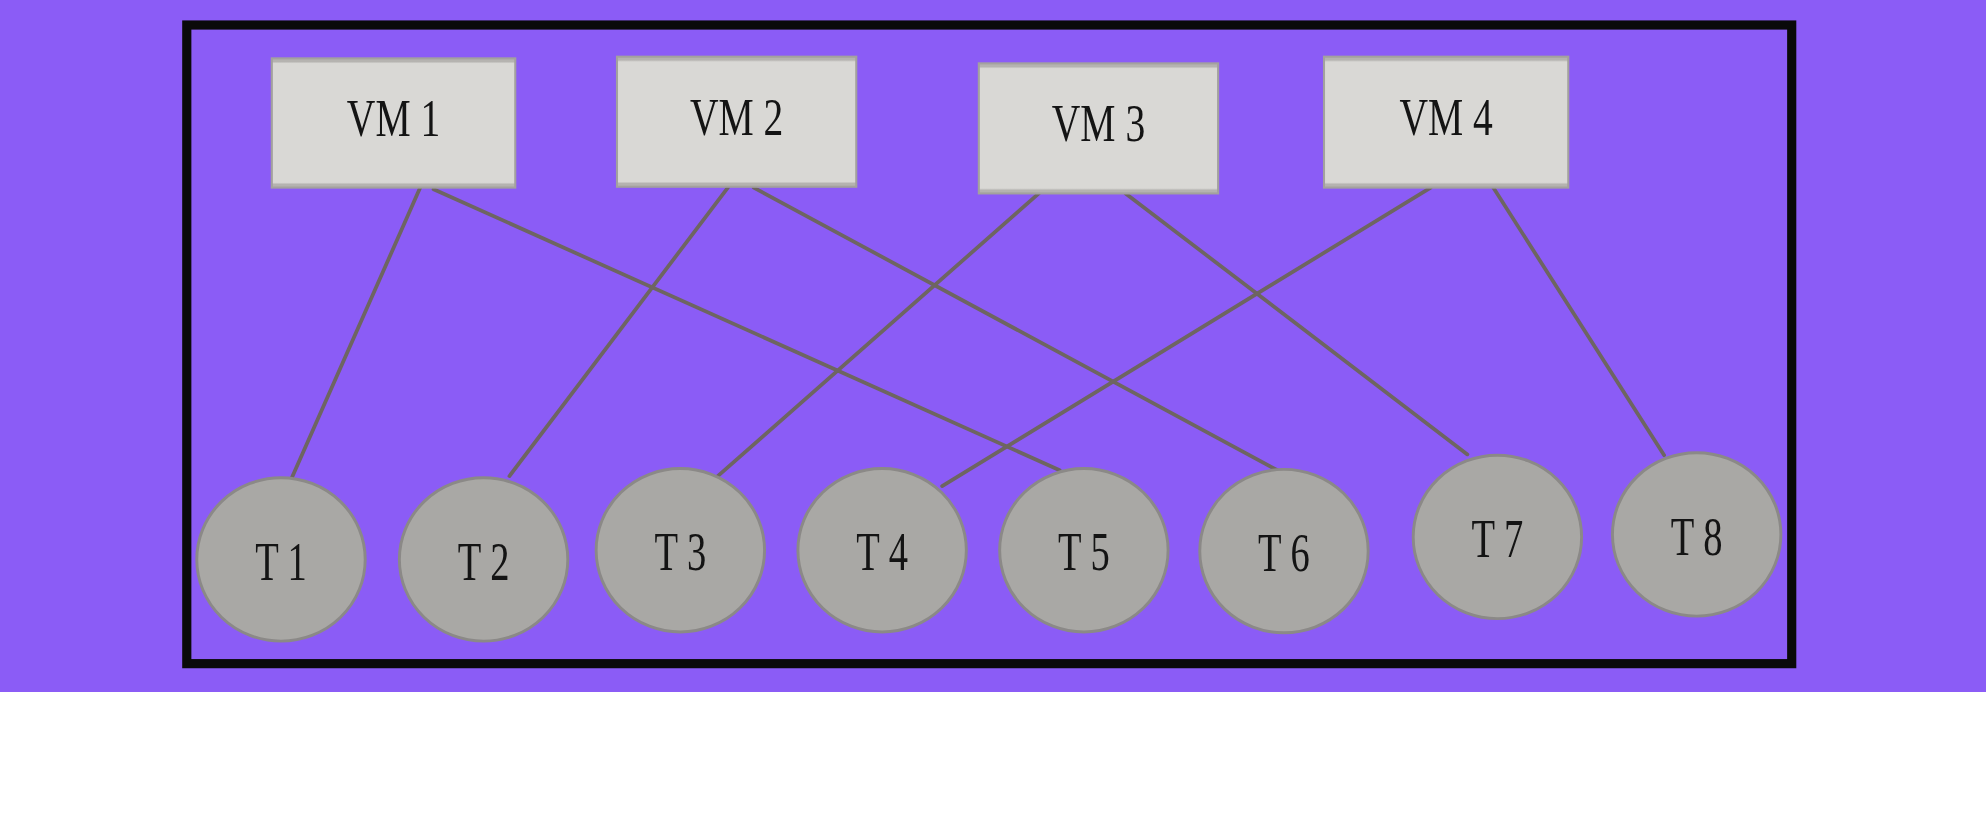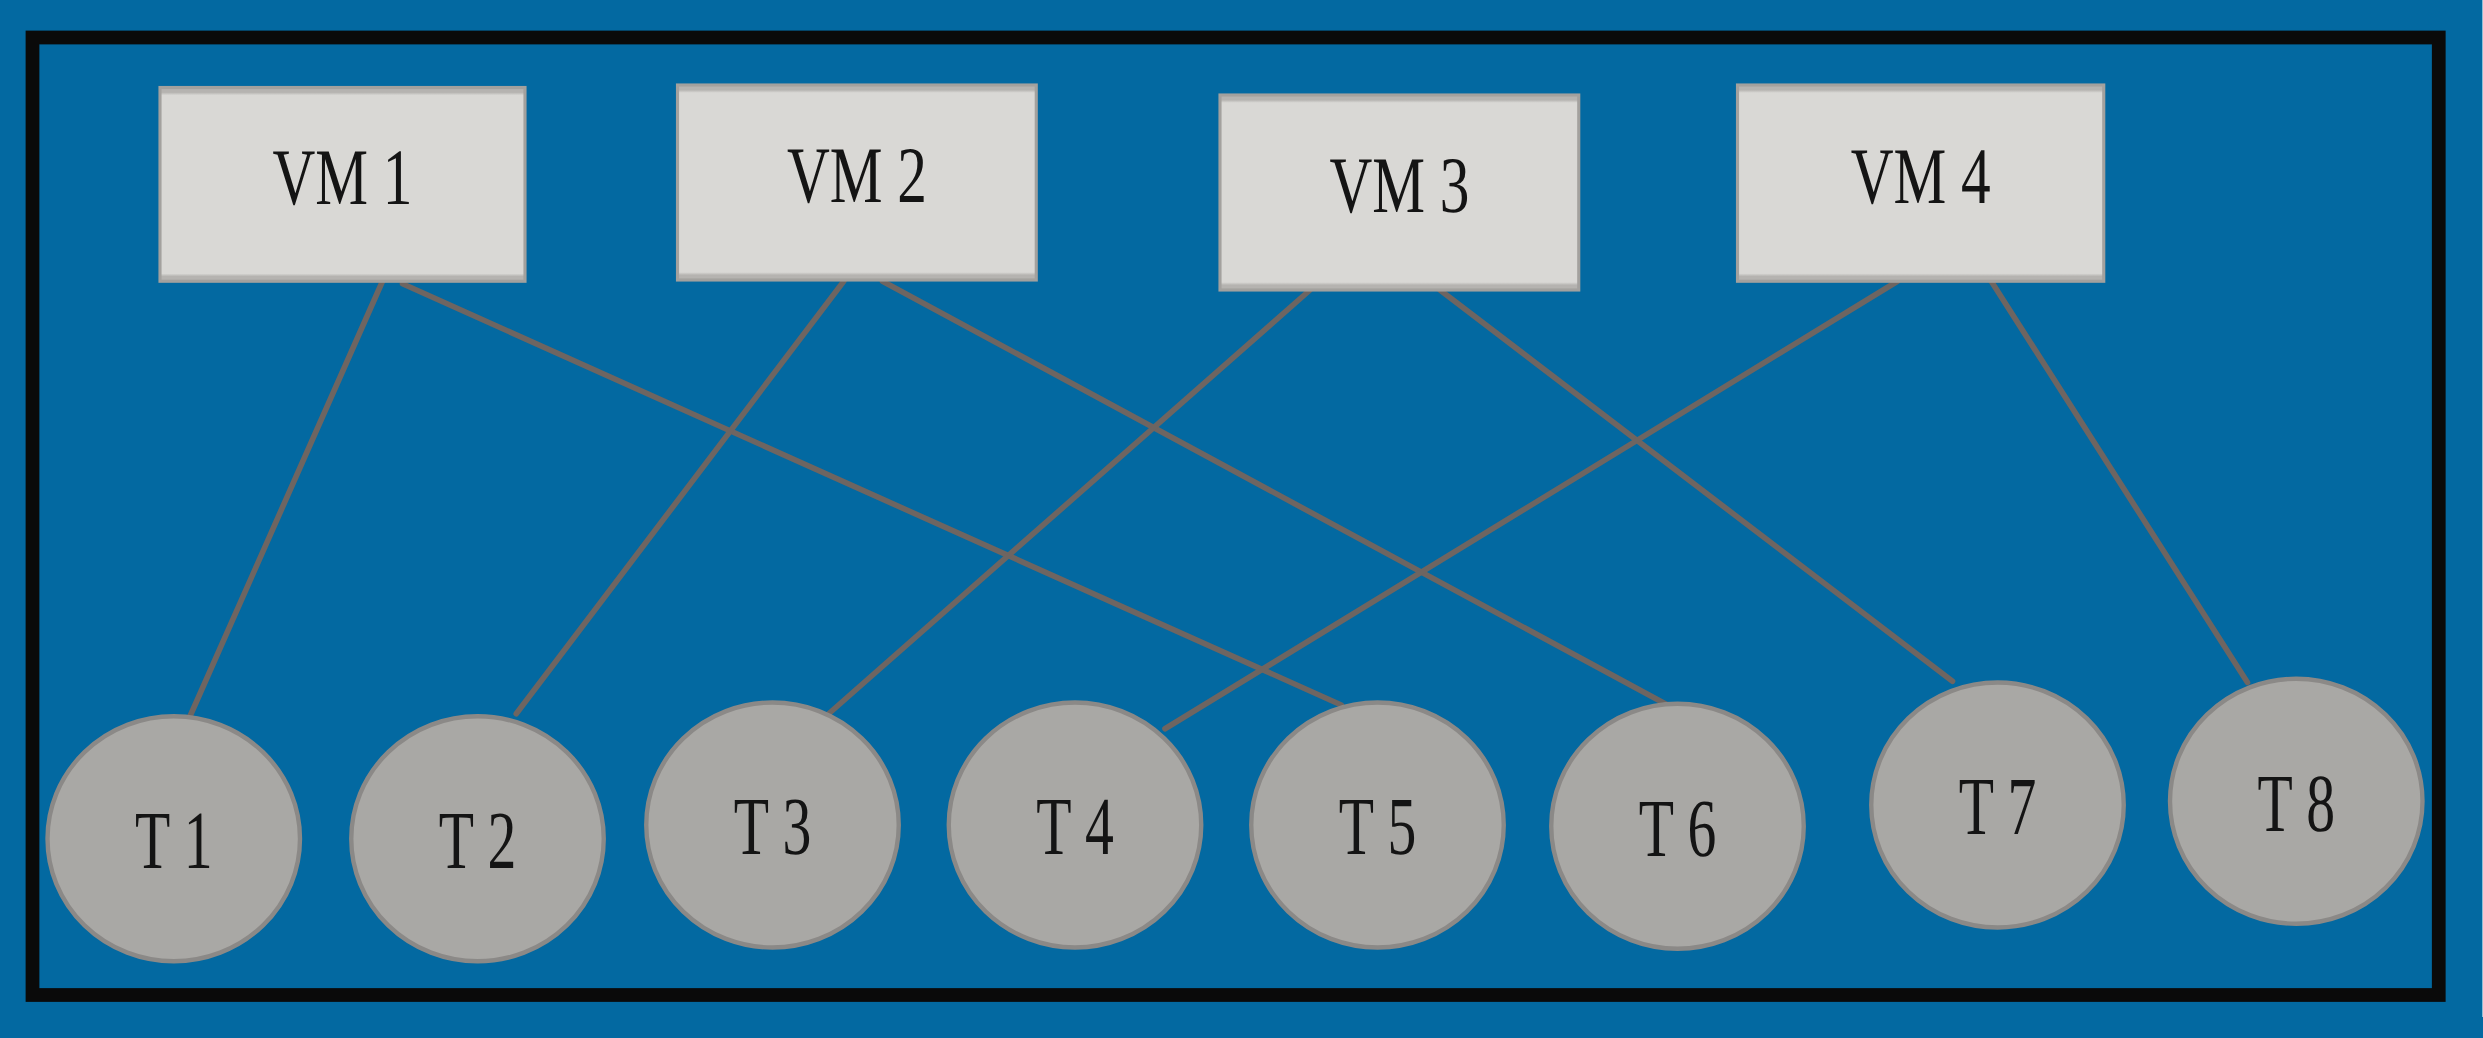--- a/index.html
+++ b/index.html
@@ -3,22 +3,22 @@
 <meta charset="utf-8">
 <style>
   html, body {
     margin: 0;
     padding: 0;
     background: #ffffff;
   }
   .stage {
     position: relative;
     width: 1986px;
-    height: 830px;
-    background: #0369a1;
+    height: 692px;
+    background: #8b5cf6;
     overflow: hidden;
     font-family: "Liberation Serif", "DejaVu Serif", serif;
   }
   svg.diagram {
     position: absolute;
     left: 0;
     top: 0;
     width: 100%;
     height: 100%;
   }

